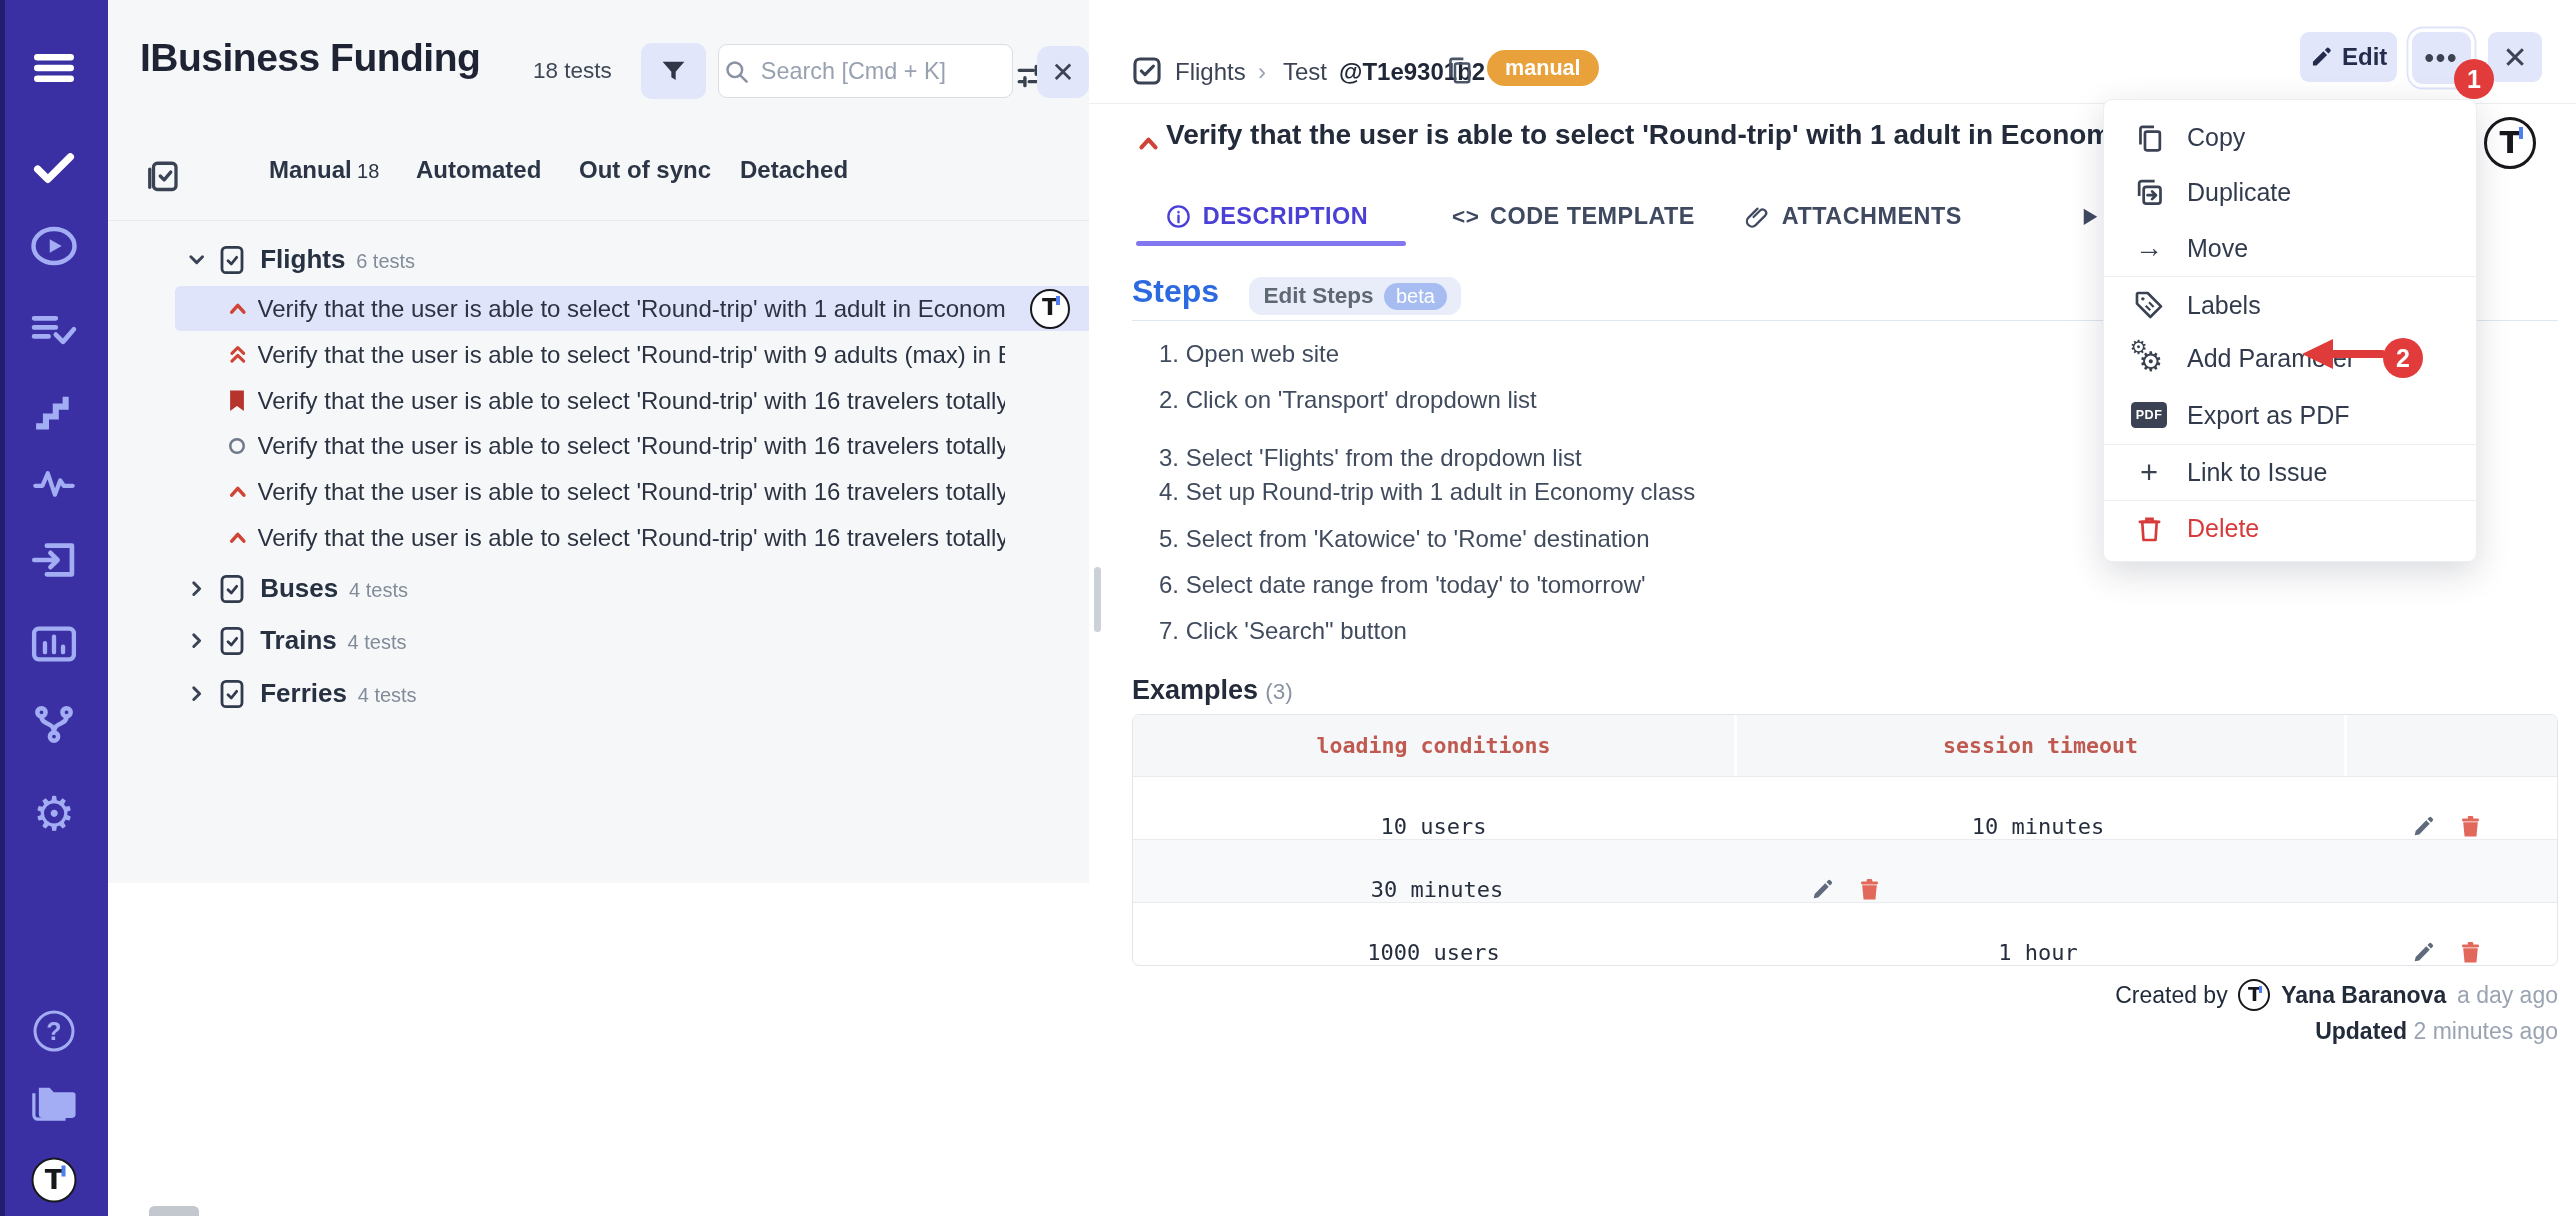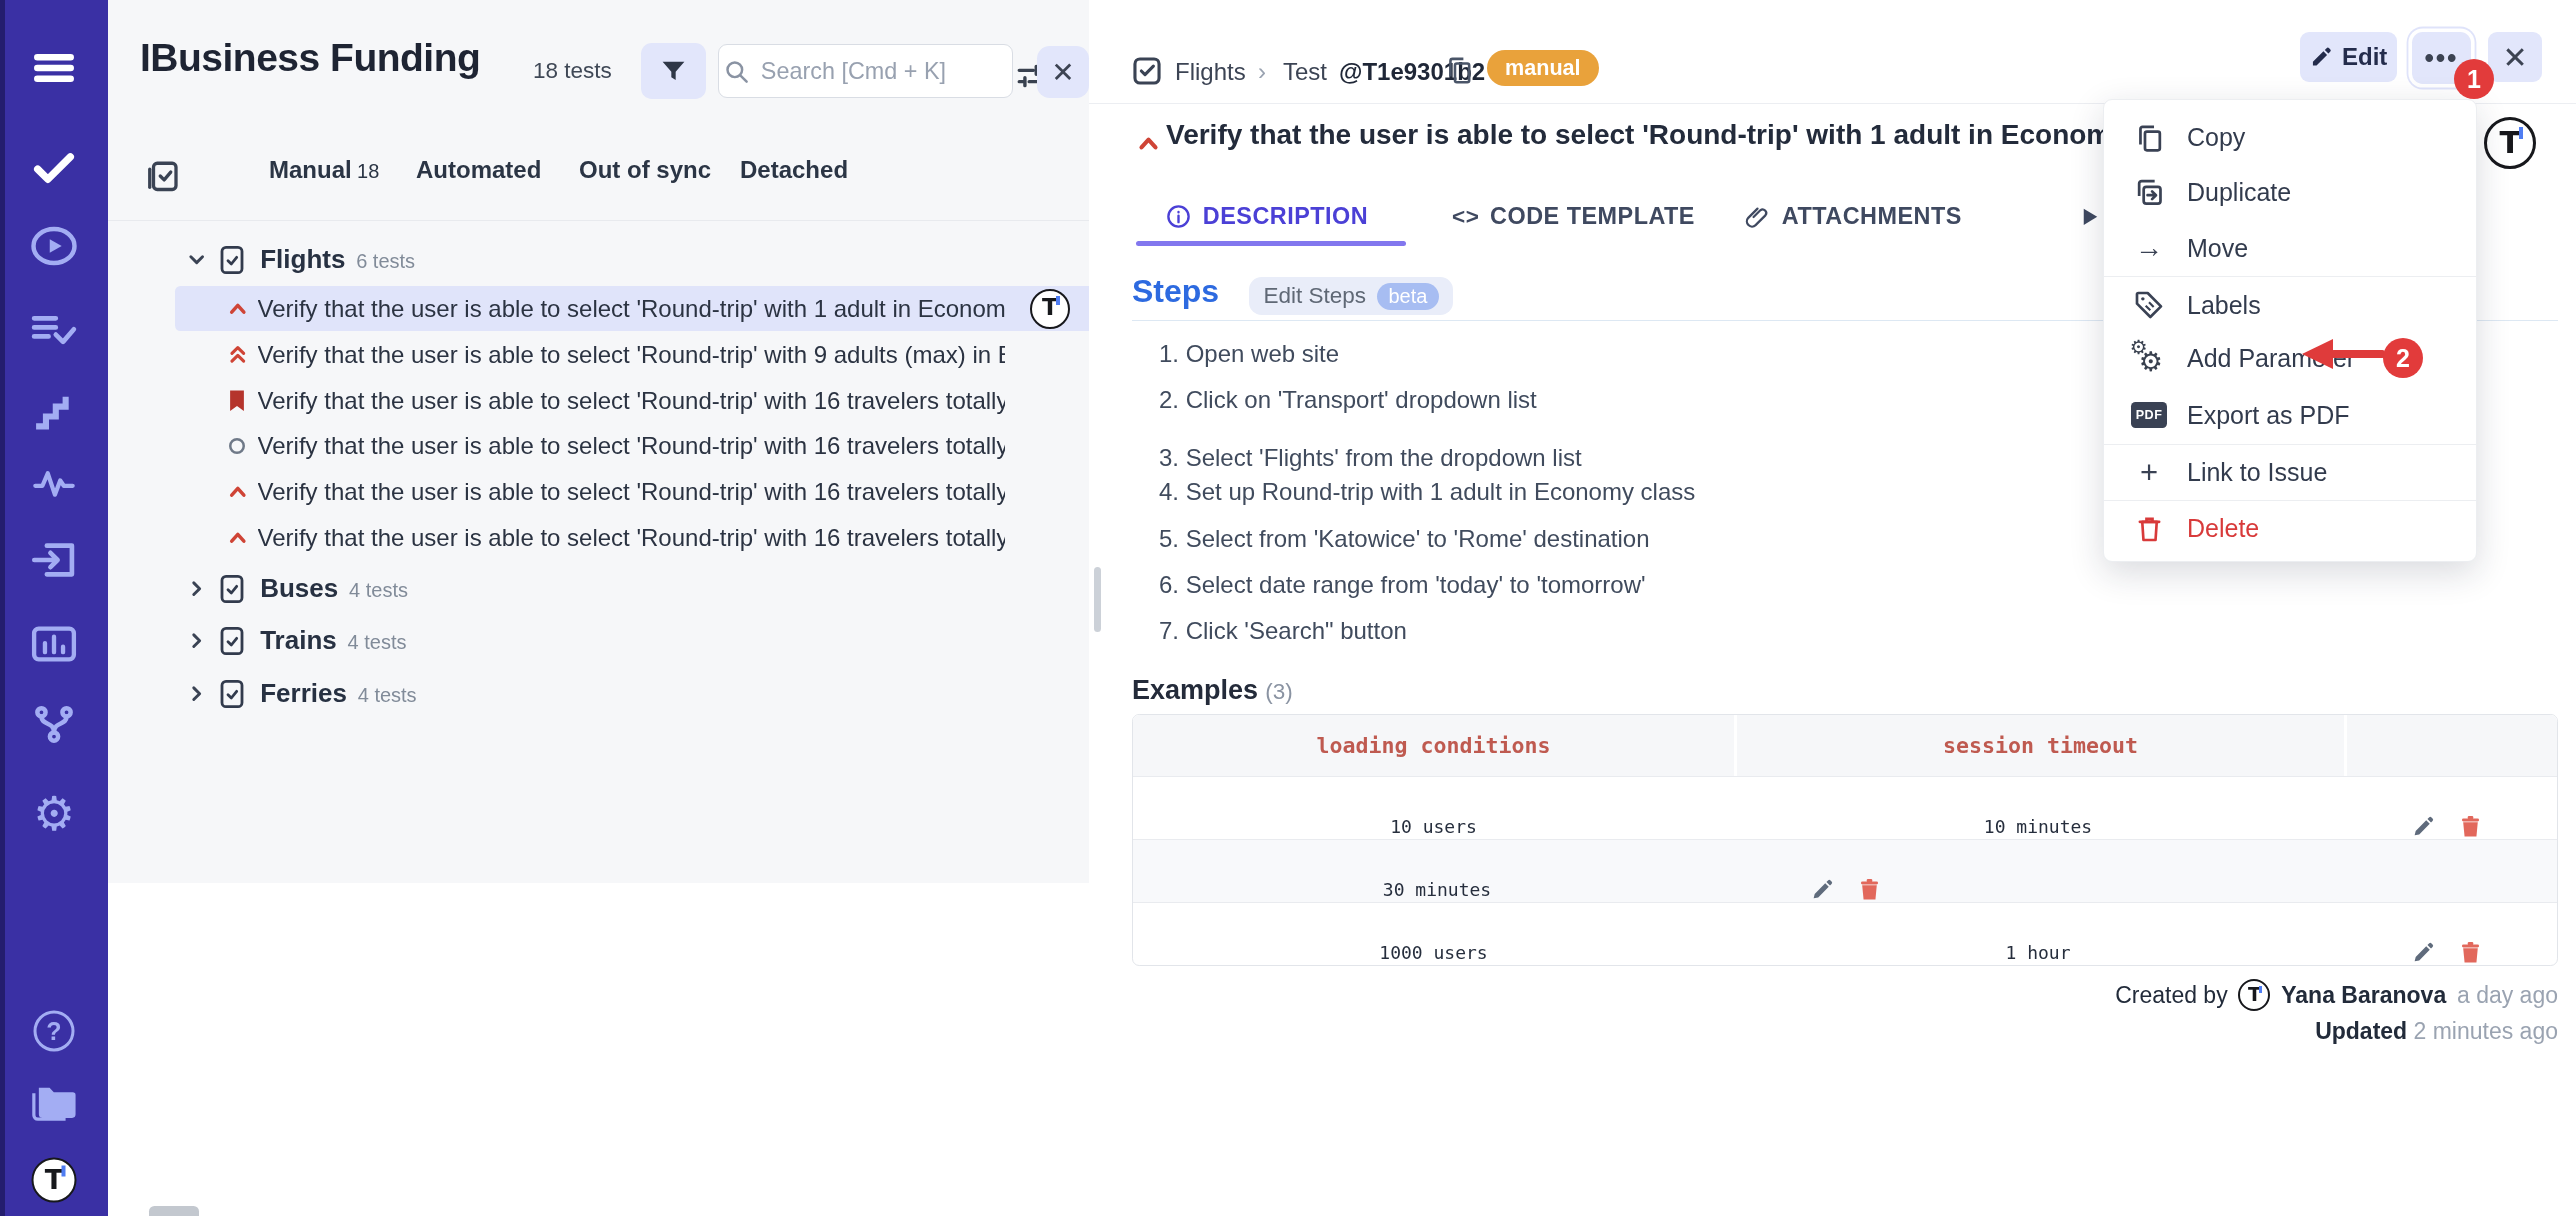--- a/index.html
+++ b/index.html
@@ -66,34 +66,34 @@
   .rp-title-chev { position:absolute; left:47px; top:131px; }
   .rp-title { position:absolute; left:77px; top:119px; font-size:28px; font-weight:700; color:#232b3b; white-space:nowrap; overflow:hidden; width:1404px; }
 
   .rp-tab { position:absolute; top:203px; display:flex; align-items:center; gap:10.8px; font-size:23.4px; font-weight:700; color:#3f4960; letter-spacing:0.5px; cursor:pointer; white-space:nowrap; }
   .rp-tab.active { color:#4b40d6; }
   .tab-underline { position:absolute; left:47px; top:241px; width:270px; height:4.5px; background:#8277ee; border-radius:2.7px; }
   .code-glyph { font-size:22.5px; font-weight:700; }
 
   .steps-h { position:absolute; left:43px; top:273px; font-size:32px; font-weight:800; color:#2d6ae0; }
   .edit-steps { position:absolute; left:160px; top:277px; height:38px; background:#e9edf9; border-radius:12.6px; display:flex; align-items:center; padding:0 14.4px; gap:10.8px; cursor:pointer; }
-  .edit-steps .lbl { font-size:22.5px; color:#5f6875; }
+  .edit-steps .lbl { font-size:22.5px; color:#5f6875;font-weight:bold; }
   .beta-pill { height:27px; border-radius:13.5px; background:#a7bdf2; color:#fff; font-size:20px; display:flex; align-items:center; padding:0 11.7px; }
   .steps-line { position:absolute; left:43px; top:320px; width:1426px; height:1.4px; background:#dde8f3; }
   .step-item { position:absolute; left:70px; font-size:24px; color:#404b5d; white-space:nowrap; }
 
   .examples-h { position:absolute; left:43px; top:675px; font-size:27px; font-weight:700; color:#242b3a; }
   .examples-h .cnt { font-size:22.5px; font-weight:400; color:#8a93a2; margin-left:7.2px; }
 
   .ex-table { position:absolute; left:43px; top:714px; width:1426px; border:1.4px solid #e2e5ea; border-radius:7.2px; overflow:hidden; font-family:"DejaVu Sans Mono","Liberation Mono",monospace; }
   .ex-head { display:flex; height:61px; background:#fff; }
   .ex-hcell { background:#f6f7f9; display:flex; align-items:center; justify-content:center; font-size:21.6px; font-weight:700; color:#bf5a50; }
   .ex-row { display:flex; height:63px; border-top:1.4px solid #e9ebef; align-items:center; }
   .ex-row.alt { background:#f8f9fb; }
-  .ex-cell { display:flex; align-items:center; justify-content:center; font-size:18px; color:#262e3d;margin-top:36px; }
+  .ex-cell { display:flex; align-items:center; justify-content:center; font-size:22px; color:#262e3d;margin-top:36px; }
   .c1 { width:601px; } .c2 { width:608px; } .c3 { width:210px; }
   .hgap { width:2.7px; background:#fff; }
   .row-actions { display:flex; gap:21.6px; justify-content:center; }
   .row-actions span { cursor:pointer; display:flex; }
 
   .meta { position:absolute; right:18px; text-align:right; font-size:23px; color:#222b3a; }
   .meta .gray { color:#9aa3b1; }
   .meta .b { font-weight:700; }
   .meta-l1 { top:979px; display:flex; align-items:center; gap:10.8px; justify-content:flex-end; }
   .meta-l2 { top:1018px; }

